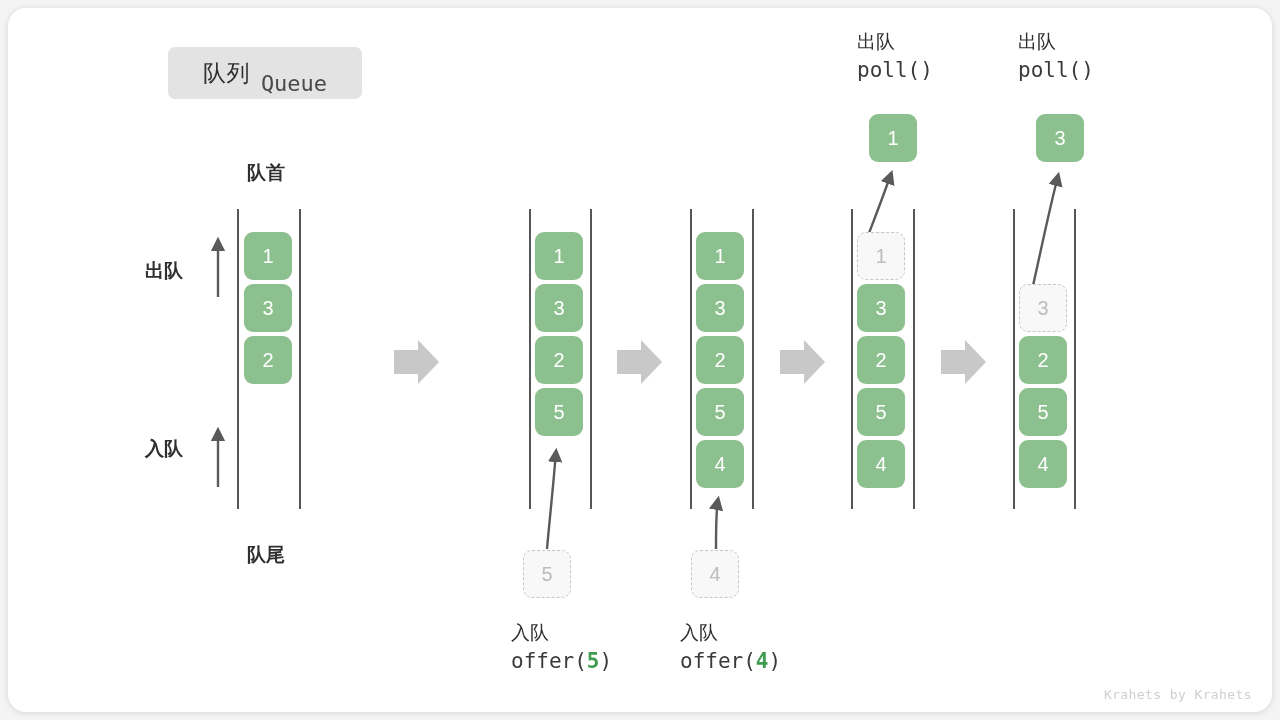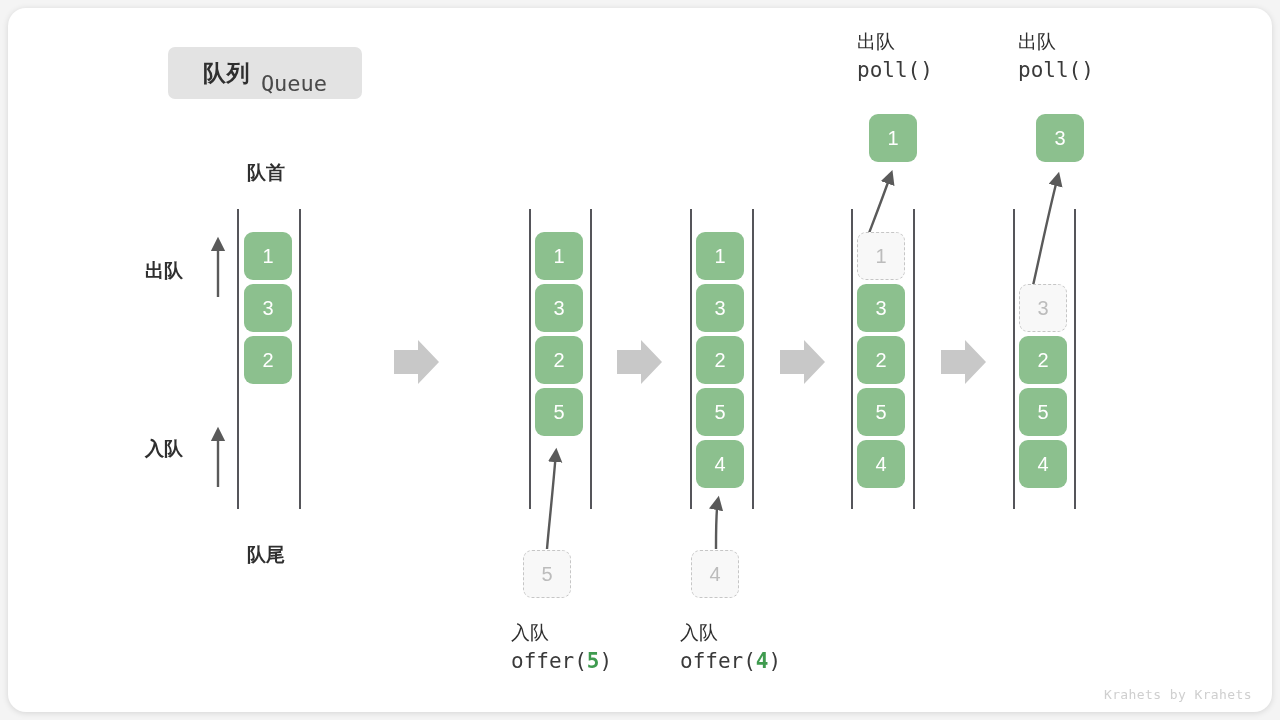--- a/index.html
+++ b/index.html
@@ -37,21 +37,21 @@
     width: 194px; height: 52px;
     background: #e3e3e3;
     border-radius: 7px;
     display: flex;
     align-items: center;
     justify-content: center;
     gap: 11px;
   }
   .title-cn {
     font-size: 23px;
-    font-weight: bold;
+    font-weight: normal;
     color: #2f2f2f;
     letter-spacing: 0.5px;
     text-align: right;
   }
   .title-en {
     font-family: "DejaVu Sans Mono", "Liberation Mono", monospace;
     font-size: 22px;
     color: #4a4a4a;
     margin-top: 20px;
   }

